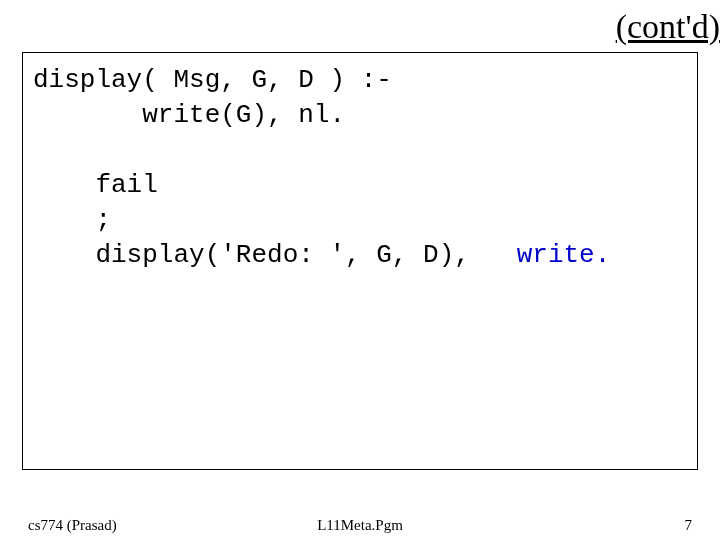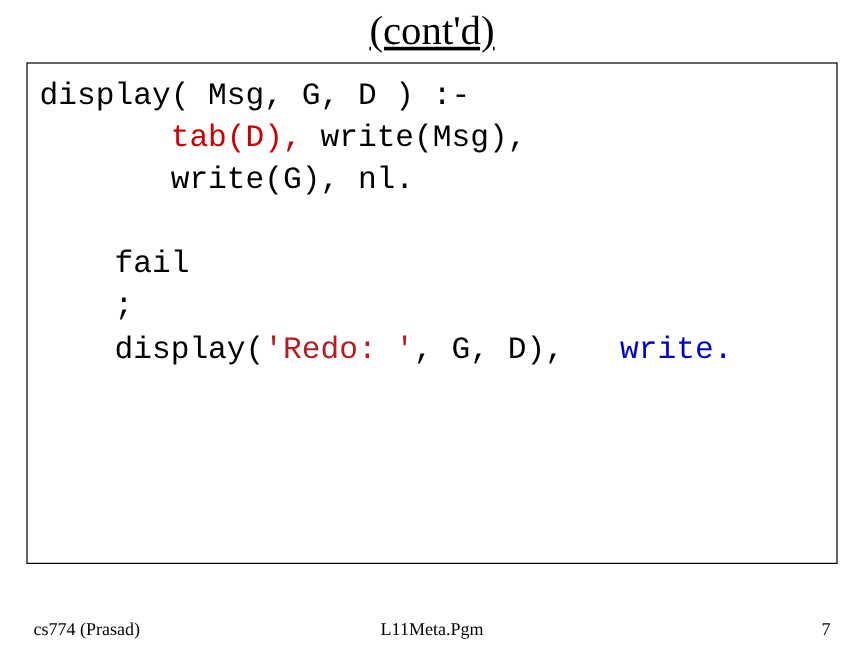--- a/index.html
+++ b/index.html
@@ -12,42 +12,42 @@
     color: #000;
     overflow: hidden;
   }
   .slide {
     position: relative;
     width: 720px;
     height: 540px;
     box-sizing: border-box;
   }
   .title {
-    text-align: center;
+    text-align: right;
     font-size: 34px;
     text-decoration: underline;
     margin-top: 8px;
     margin-bottom: 6px;
     font-weight: normal;
   }
   .codebox {
     margin: 0 22px;
     border: 1px solid #000;
     box-sizing: border-box;
     padding: 10px 0 28px 10px;
     font-family: "Courier New", Courier, monospace;
     font-size: 26px;
     line-height: 1.35;
     height: 418px;
     overflow: hidden;
   }
   .codebox .line { white-space: pre; }
   .head  { color: #000; }
   .tabc  { color: #cc0000; }
-  .redo  { color: #b91c1c; }
+  .redo  { color: #000000; }
   .failc { color: #0000cc; }
   .footer {
     position: absolute;
     bottom: 14px;
     left: 0;
     width: 100%;
     font-size: 15px;
     font-family: "Times New Roman", Times, serif;
   }
   .foot-left   { position: absolute; left: 28px;  bottom: 0; }
@@ -56,21 +56,20 @@
 </style>
 </head>
 <body>
 
 <div class="slide">
 
   <div class="title">(cont'd)</div>
 
   <div class="codebox">
     <div class="line head">display( Msg, G, D ) :-</div>
-    <div class="line"><span class="tabc">       tab(D), </span><span class="head">write(Msg),</span></div>
     <div class="line head">       write(G), nl.</div>
     <div class="line"> </div>
     <div class="line head">    fail</div>
     <div class="line head">    ;</div>
     <div class="line"><span class="head">    display(</span><span class="redo">'Redo: '</span><span class="head">, G, D),   </span><span class="failc">write.</span></div>
   </div>
 
   <div class="footer">
     <span class="foot-left">cs774 (Prasad)</span>
     <span class="foot-center">L11Meta.Pgm</span>

